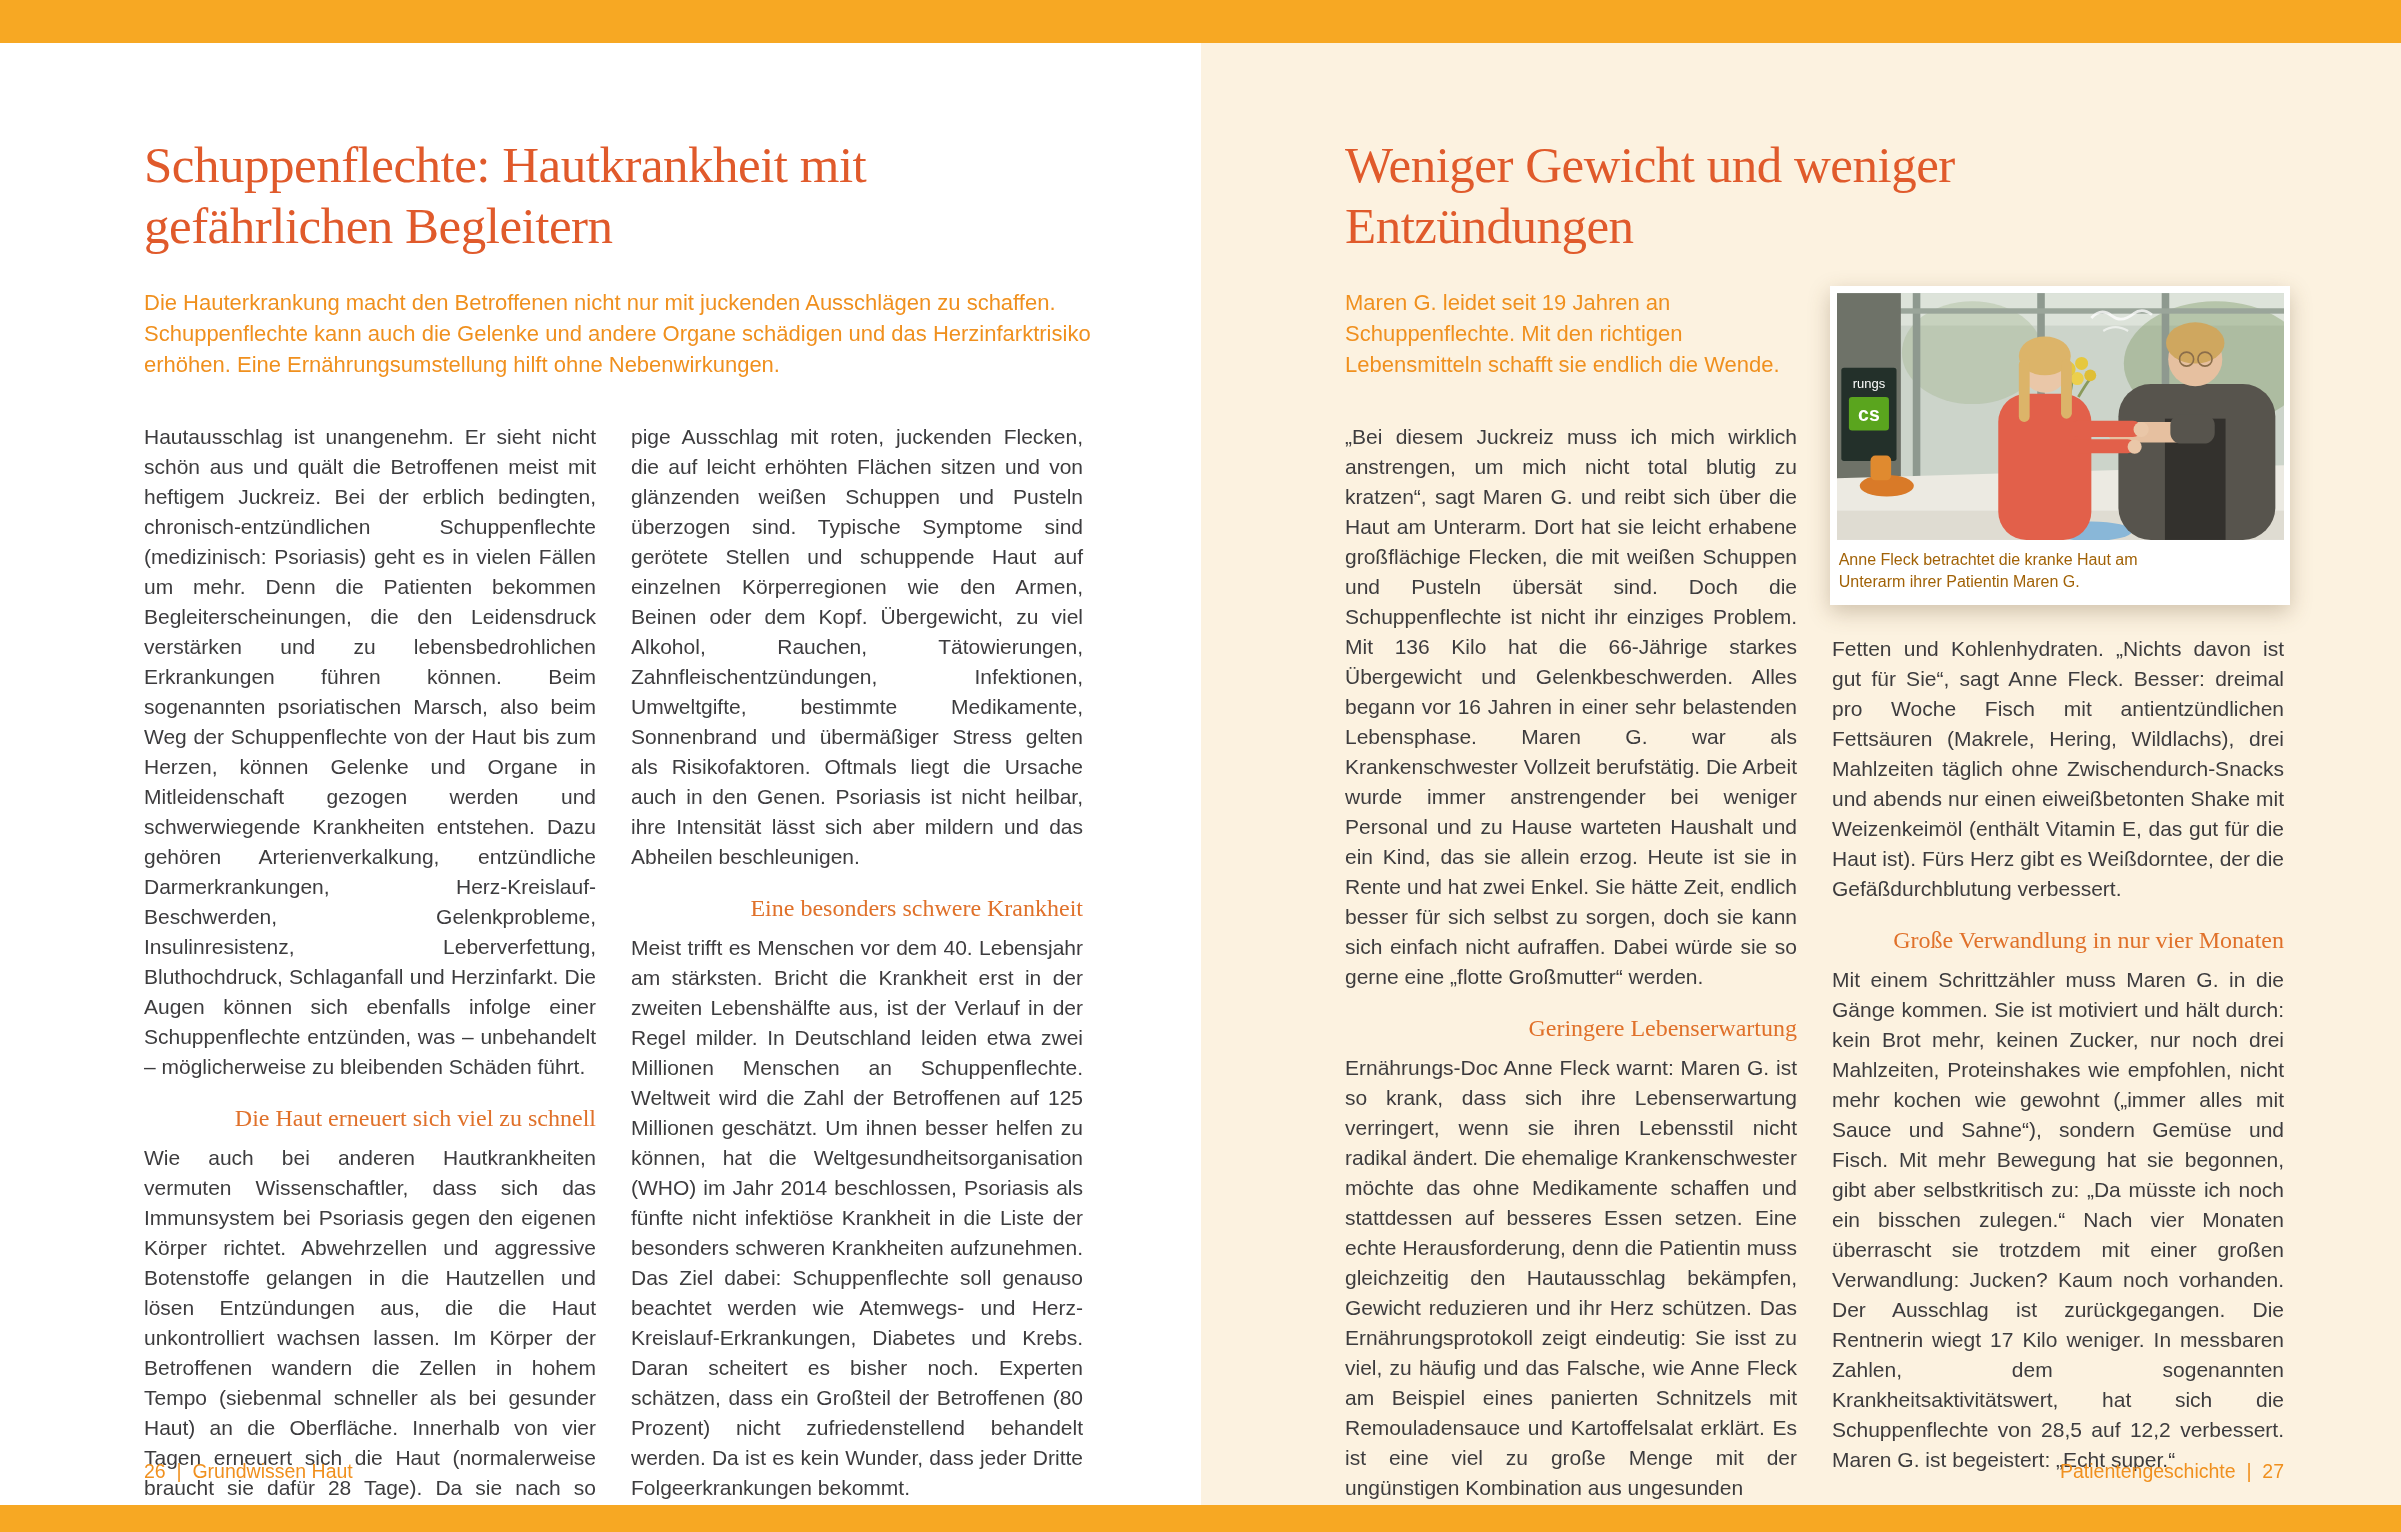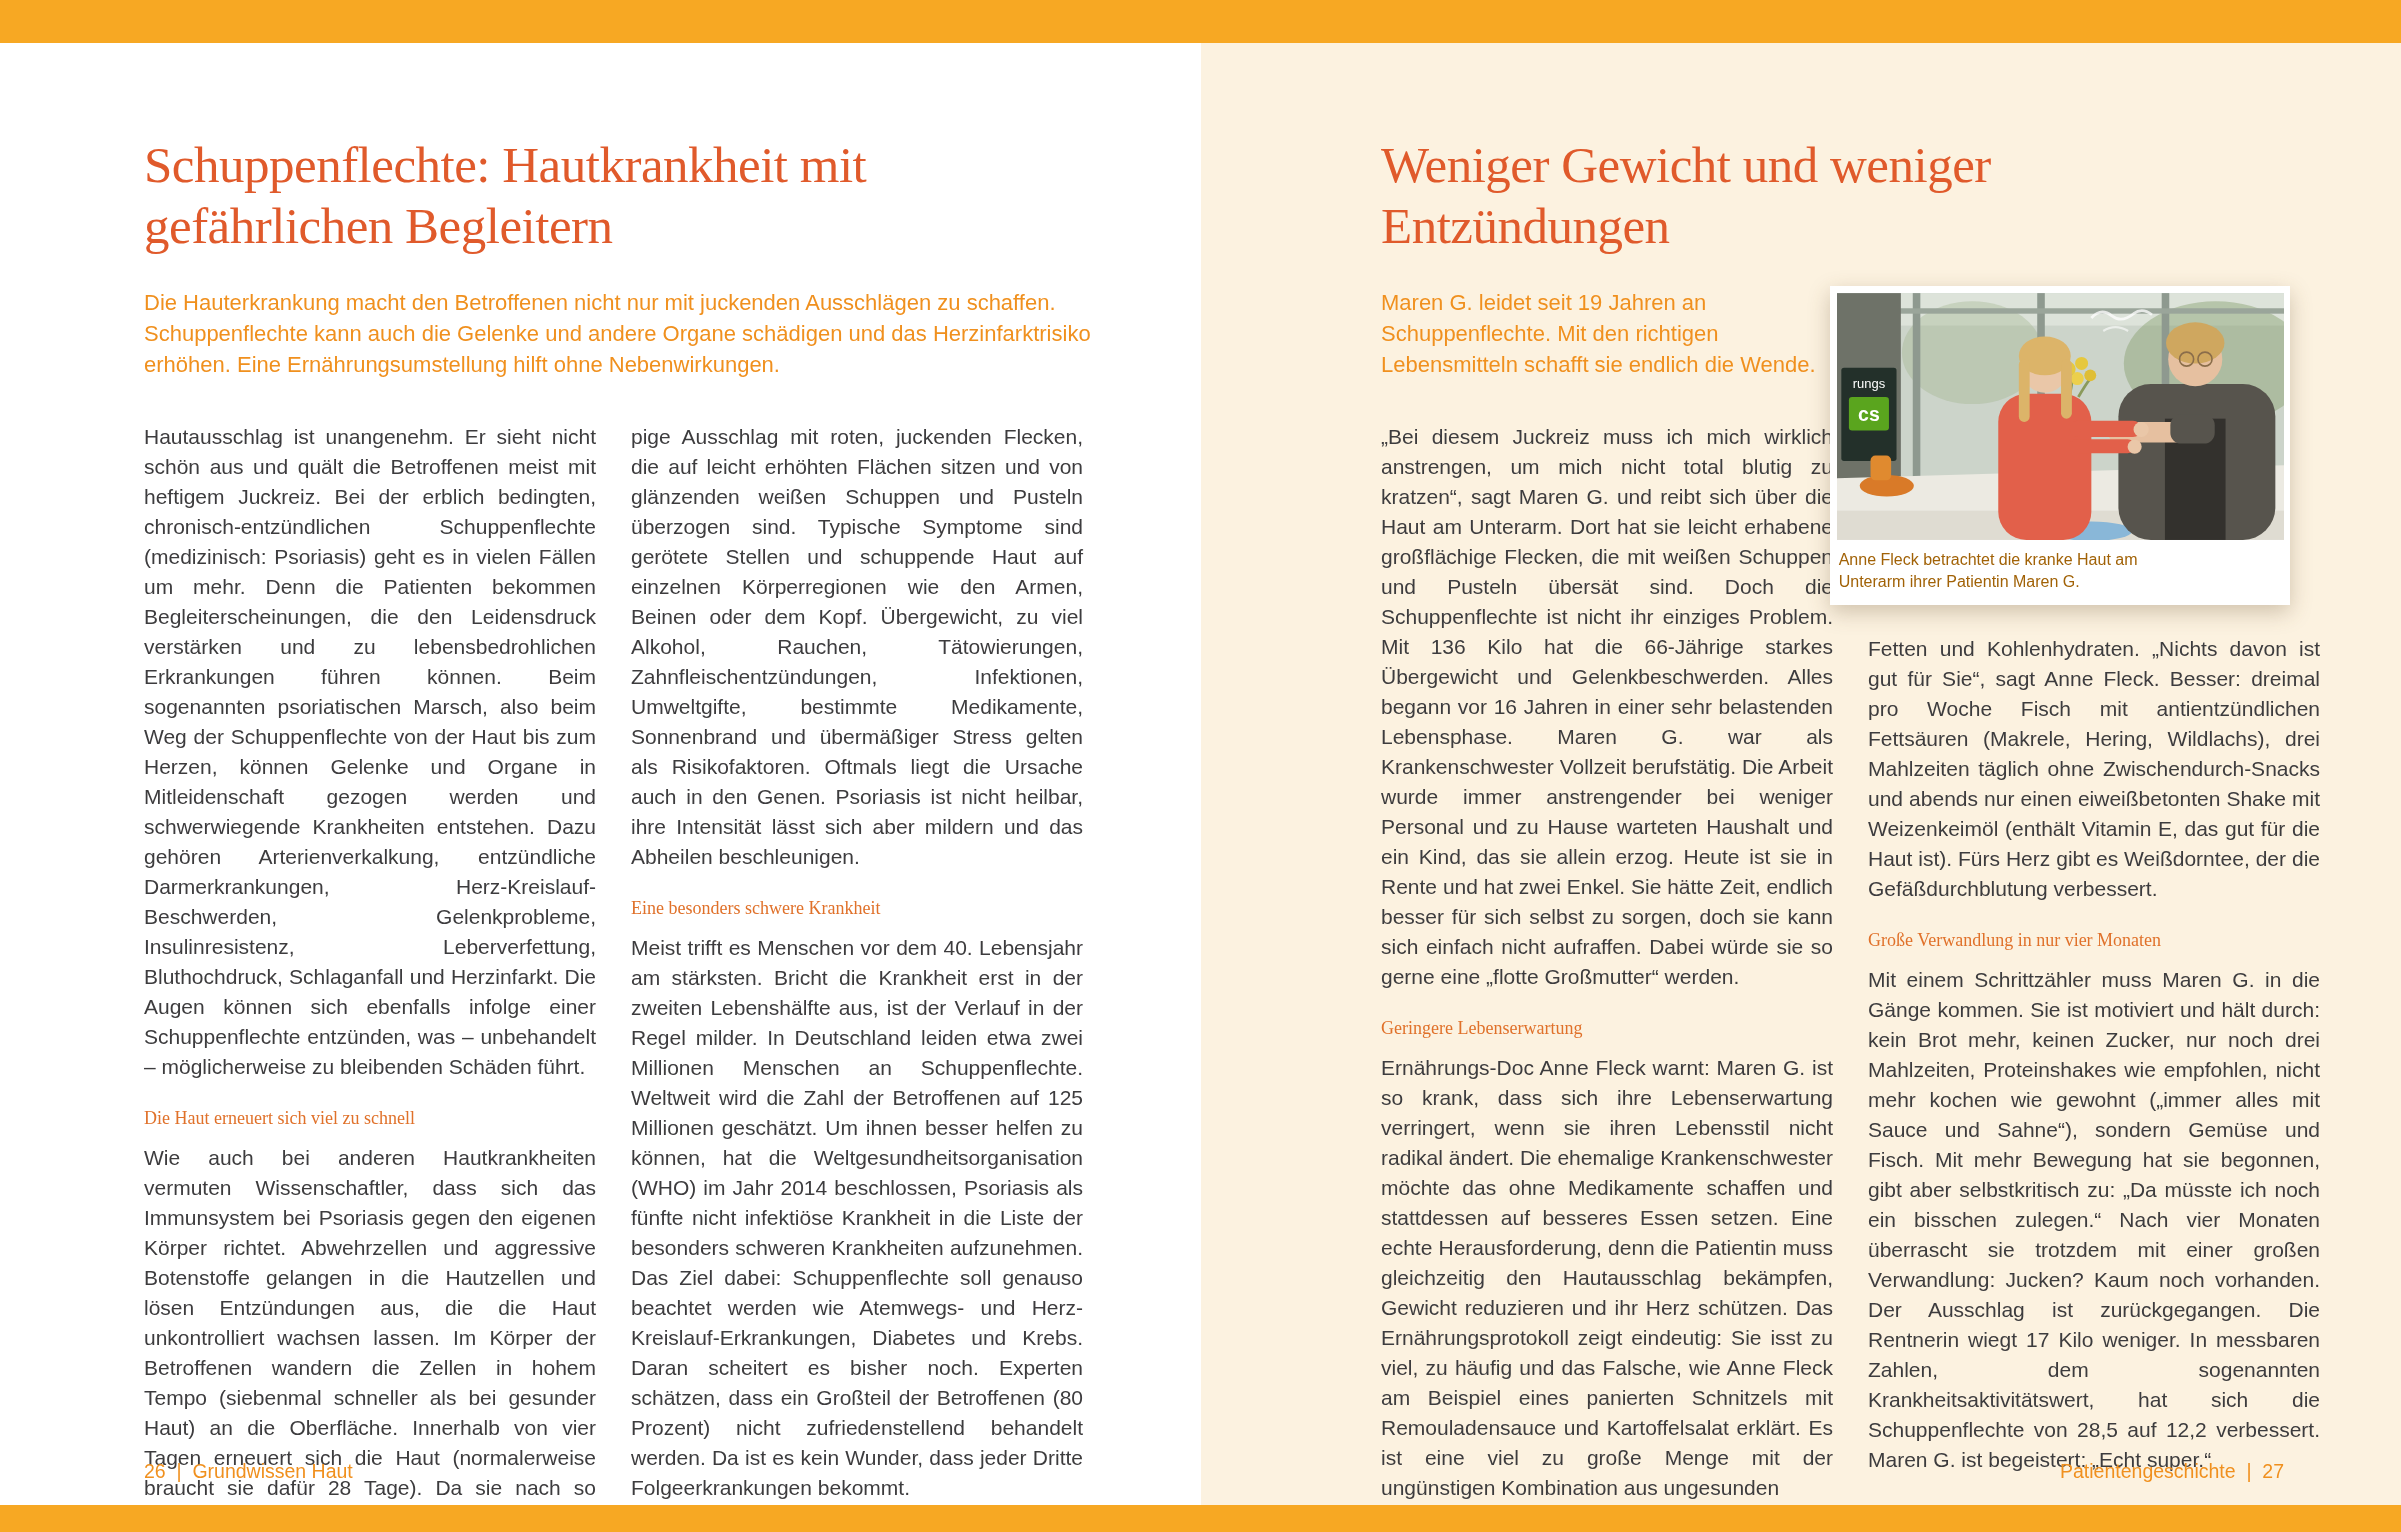--- a/index.html
+++ b/index.html
@@ -11,21 +11,21 @@
   }
   .bar{position:absolute;left:0;width:2401px;background:#f7a823;}
   .bar.top{top:0;height:43px;}
   .bar.bottom{bottom:0;height:28px;}
 
   .page{position:absolute;top:43px;height:1462px;overflow:hidden;}
   .page.left{left:0;width:1201px;background:#ffffff;}
   .page.right{left:1201px;width:1200px;background:#fcf2e0;}
 
   .page-inner-left{padding:0 80px 0 144px;position:relative;}
-  .page-inner-right{padding:0 49px 0 144px;position:relative;margin-left:36px;}
+  .page-inner-right{padding:0 49px 0 144px;position:relative;}
 
   .title{
     font-family:"Liberation Serif",serif;font-weight:400;
     font-size:51px;line-height:61px;color:#e05a2b;
     margin:92px 0 0 0;letter-spacing:-0.5px;max-width:811px;
   }
   .lead{
     font-size:22px;line-height:31px;color:#f0901e;
     margin:30px 0 0 0;font-weight:400;
   }
@@ -34,21 +34,21 @@
   .cols{display:flex;gap:35px;margin-top:42px;}
   .col{width:452px;flex:0 0 452px;}
   .col.offset{padding-top:212px;}
 
   .body{
     font-size:21px;line-height:30px;margin:0;
     text-align:justify;color:#3d3c3e;hyphens:auto;
   }
   .subhead{
     font-family:"Liberation Serif",serif;font-weight:400;
-    font-size:18px;line-height:27px;color:#e0712a;margin:23px 0 10.8px 0;
+    font-size:24px;line-height:27px;color:#e0712a;margin:23px 0 10.8px 0;text-align:right;
   }
 
   figure.photo{
     position:absolute;left:629px;top:243px;width:447px;margin:0;
     background:#ffffff;padding:6.5px 6.5px 0 6.5px;
     box-shadow:0 6.5px 20.5px rgba(95,70,35,.28);
   }
   figure.photo svg{display:block;width:447px;height:247px;}
   figcaption{
     font-size:16px;line-height:22px;color:#a16207;

